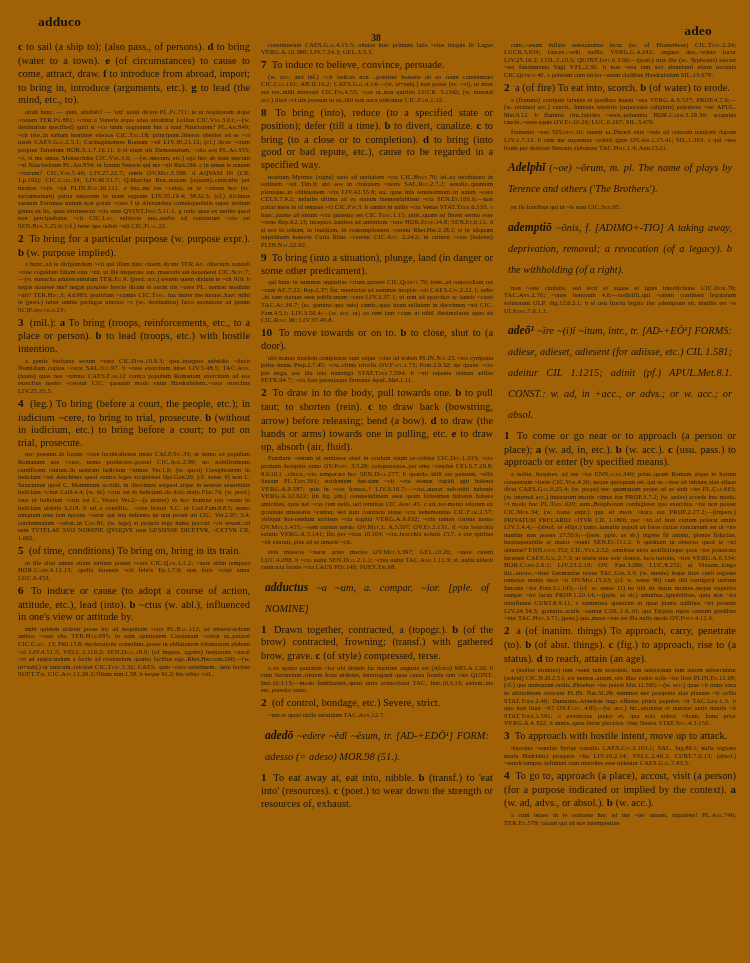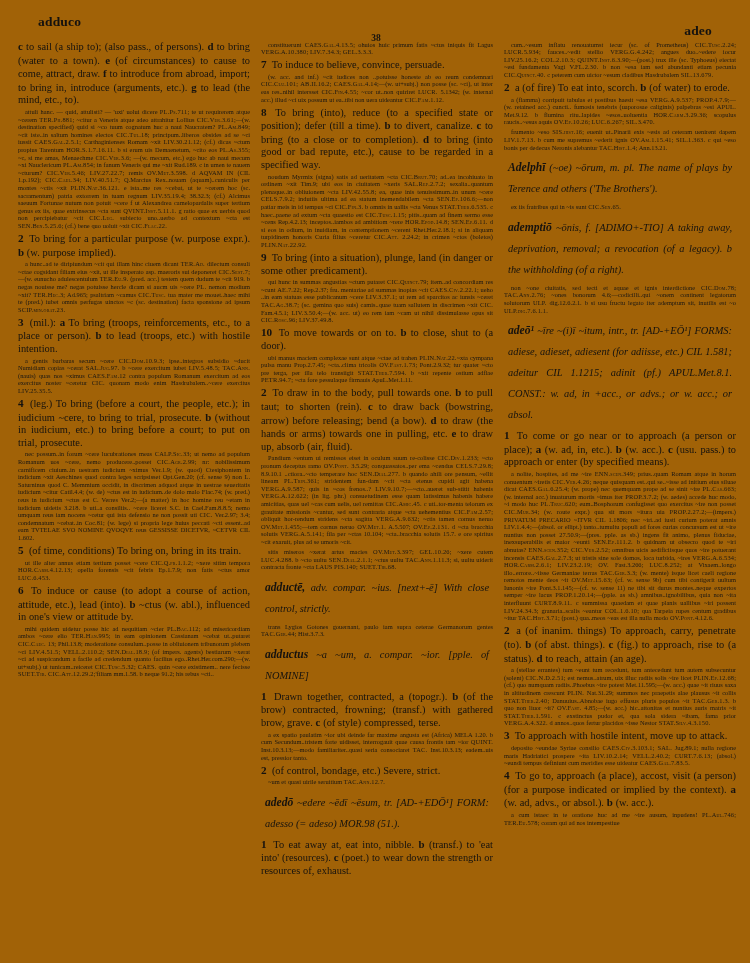--- a/index.html
+++ b/index.html
@@ -144,24 +144,20 @@
         <p class="sense"><span class="num">8</span> To bring (into), reduce (to a specified state or position); defer (till a time). <span class="sub">b</span> to divert, canalize. <span class="sub">c</span> to bring (to a close or to completion). <span class="sub">d</span> to bring (into good or bad repute, etc.), cause to be regarded in a specified way.</p>
         <p class="cit">noudum Myrmix (signa) satis ad ueritatem ~cta <span class="caps">CIC.Brut.70</span>; ad..ea incohiuato in ordinem ~xit Tim.9; ubi eos in ciuitatem ~xeris <span class="caps">SAL.Rep.2.7.2</span>; sexalia..quantum plenaque..in obliuionem ~cta <span class="caps">LIV.42.55.8</span>; ea, quae inis tenuissimum..in unum ~cere <span class="caps">CELS.7.9.2</span>; indutiis ultima ad ea statum inemendabilem ~cta <span class="caps">SEN.Ep.106.6</span>;—non patiar meis in id tempus ~ci <span class="caps">CIC.Fin.3.</span> b omnis in uallis ~cta Venus <span class="caps">STAT.Theb.6.535.</span> c haec..paene ad extum ~cta quaestio est <span class="caps">CIC.Tusc.1.15</span>; pitis..quam ad finem sermo esse ~cens Rep.4.2.13; inceptos..iambos ad ambitiom ~rere <span class="caps">HOR.Epod.14.8</span>; <span class="caps">SEN.Ep.6.11.</span> d si eos in odium, in inuidiam, in contemptionem ~cerent Rhet.Her.2.18.1; si in aliquam turpidinem honoris Curia filius ~ceretur <span class="caps">CIC.Att.</span> 2.24.2; in crimen ~ctos (boletos) <span class="caps">PLIN.Nat.22.92.</span></p>
         <p class="sense"><span class="num">9</span> To bring (into a situation), plunge, land (in danger or some other predicament).</p>
         <p class="cit">qui hunc in summas angustias ~ctum putaret <span class="caps">CIC.Quinct.79</span>; item..ad concordiam res ~cunt <span class="caps">AE.7.22</span>; Rep.2.37; fru. mentariae ad summas inopias ~cit <span class="caps">CAES.Civ.2.22.1</span>; ueho ..in eam statuas esse publicanum ~cere <span class="caps">LIV.3.37.1</span>; ut rem ad sparcitos ac iunsis ~ceret <span class="caps">TAC.Ag.38.7</span>; (sc. gemina quo suis) camis..quae tuam sallutem in discrimen ~xit <span class="caps">CIC.</span> Fam.4.5.1; <span class="caps">LIV.3.50.4</span>;—(w. acc. ut) eo rem iam ~cam ut nihil dissimulasse opus sit <span class="caps">CIC.Rosc.96</span>; <span class="caps">LIV.37.49.8.</span></p>
         <p class="sense"><span class="num">10</span> To move towards or on to. <span class="sub">b</span> to close, shut to (a door).</p>
         <p class="cit">ubi manus maciem complexae sunt atque ~ctae ad trahen <span class="caps">PLIN.Nat.22.</span>~xta cympana pulsa manu Prop.2.7.45; ~cta..clima tricolis <span class="caps">OV.Fast.1.73</span>; Pont.2.9.32; tur quater ~cto pre terga, per illa telo transiigit <span class="caps">STAT.Theb.7.594.</span> b ~xit repente ostium adflae <span class="caps">PETR.94.7</span>; ~cta fore pessulaque firmauis ApuL.Met.1.11.</p>
         <p class="sense"><span class="num">2</span> To draw in to the body, pull towards one. <span class="sub">b</span> to pull taut; to shorten (rein). <span class="sub">c</span> to draw back (bowstring, arrow) before releasing; bend (a bow). <span class="sub">d</span> to draw (the hands or arms) towards one in pulling, etc. <span class="sub">e</span> to draw up, absorb (air, fluid).</p>
         <p class="cit">Pandium ~entum ui remissos eiset in oculum suum re-colisse <span class="caps">CIC.Div.1.233</span>; ~cto pronum deceptus ramo <span class="caps">OV.Pont.</span> 3.5.29; conquassatos..per ema ~cendus <span class="caps">CELS.7.29.8</span>; 8.9.10.1 ..ctiora..~cto temperare hoc <span class="caps">SEN.Dial.277.</span> b quando ahili ore pensum, ~ellit lineam <span class="caps">PL.Trin.361</span>; stridentem fun-dam ~cit ~cta etenus cupidi agit habena <span class="caps">VERG.A.9.587</span>; quis in ~cos frenos..? <span class="caps">LIV.9.10.7</span>;—~cto..aueret sub-stitit habenis <span class="caps">VERG.A.12.622</span>; (in lig. phr.) consuetudinem esse quam latissimus habenis habere amicitias, quas uel ~cas cum uelis, uel remittas <span class="caps">CIC.Amic.45.</span> c uti..tor-menta telorum ex grauitate missionis ~cantur, sed sunt contraria atque ~cta uehementius <span class="caps">CIC.Fam.2.57</span>; obliquit hor-rendum stridens ~cta sagitta <span class="caps">VERG.A.9.632</span>; ~ctis tamen cornus neruo <span class="caps">OV.Met.1.455</span>;—tem cornus neruo <span class="caps">OV.Met.1.</span> A.5.507; <span class="caps">OV.Ep.2.131.</span> d ~cta bracchia solutis <span class="caps">VERG.A.5.141</span>; fila per ~ctas 10.104; ~cta..bracchia solutis 15.7. e ore spiritus ~cit exaruit, plus ad se umoris ~cit.</p>
         <p class="cit">sitis miseros ~xerat artus macies <span class="caps">OV.Met.3.397</span>; <span class="caps">GEL.10.26</span>; ~xere cutem <span class="caps">LUC.4.288.</span> b ~cto uultu <span class="caps">SEN.Dial.2.1.1</span>; ~ctus uultu <span class="caps">TAC.Ann.1.11.3</span>; si, uultu uiderit contracta fronte ~cta LAUS <span class="caps">PIS.140</span>; <span class="caps">SUET.Tib.68.</span></p>
         <div class="entry">
-          <p class="hwline"><span class="hw">adductē,</span> <span>adv. compar. ~ius. [next+-ē] With close control, strictly.</span></p>
-          <p class="cit">trans Lygios Gotones gouernant, paulo iam supra ceterae Germanorum gentes <span class="caps">TAC.Ger.44</span>; Hist.3.7.3.</p>
-        </div>
-        <div class="entry">
           <p class="hwline"><span class="hw">adductus</span> <span>~a ~um, a. compar. ~ior. [pple. of <span class="caps">NOMINE</span>]</span></p>
           <p class="sense"><span class="num">1</span> Drawn together, contracted, a (topogr.). <span class="sub">b</span> (of the brow) contracted, frowning; (transf.) with gathered brow, grave. <span class="sub">c</span> (of style) compressed, terse.</p>
           <p class="cit">a ex spatio paulatim ~ior ubi deinde far maxime angusta est (Africa) MELA 1.20. b cum Secundum..tristem forte uidisset, interrogauit quae causa frontis tam ~ior <span class="caps">QUINT.</span> Inst.10.3.13;—modo familiariter..quasi seria consociaret <span class="caps">TAC.</span> Inst.10.3.13; eadem..uis est, pressior tanto.</p>
           <p class="sense"><span class="num">2</span> (of control, bondage, etc.) Severe, strict.</p>
           <p class="cit">~um et quasi uirile seruitium <span class="caps">TAC.Ann.12.7.</span></p>
         </div>
         <div class="entry">
           <p class="hwline"><span class="hw">adedō</span> <span>~edere ~ēdī ~ēsum, tr. [<span class="caps">AD-+ED</span>Ō¹] <span class="caps">FORM</span>: adesso (= adeso) <span class="caps">MOR.98</span> (51.).</span></p>
           <p class="sense"><span class="num">1</span> To eat away at, eat into, nibble. <span class="sub">b</span> (transf.) to 'eat into' (resources). <span class="sub">c</span> (poet.) to wear down the strength or resources of, exhaust.</p>
         </div>

